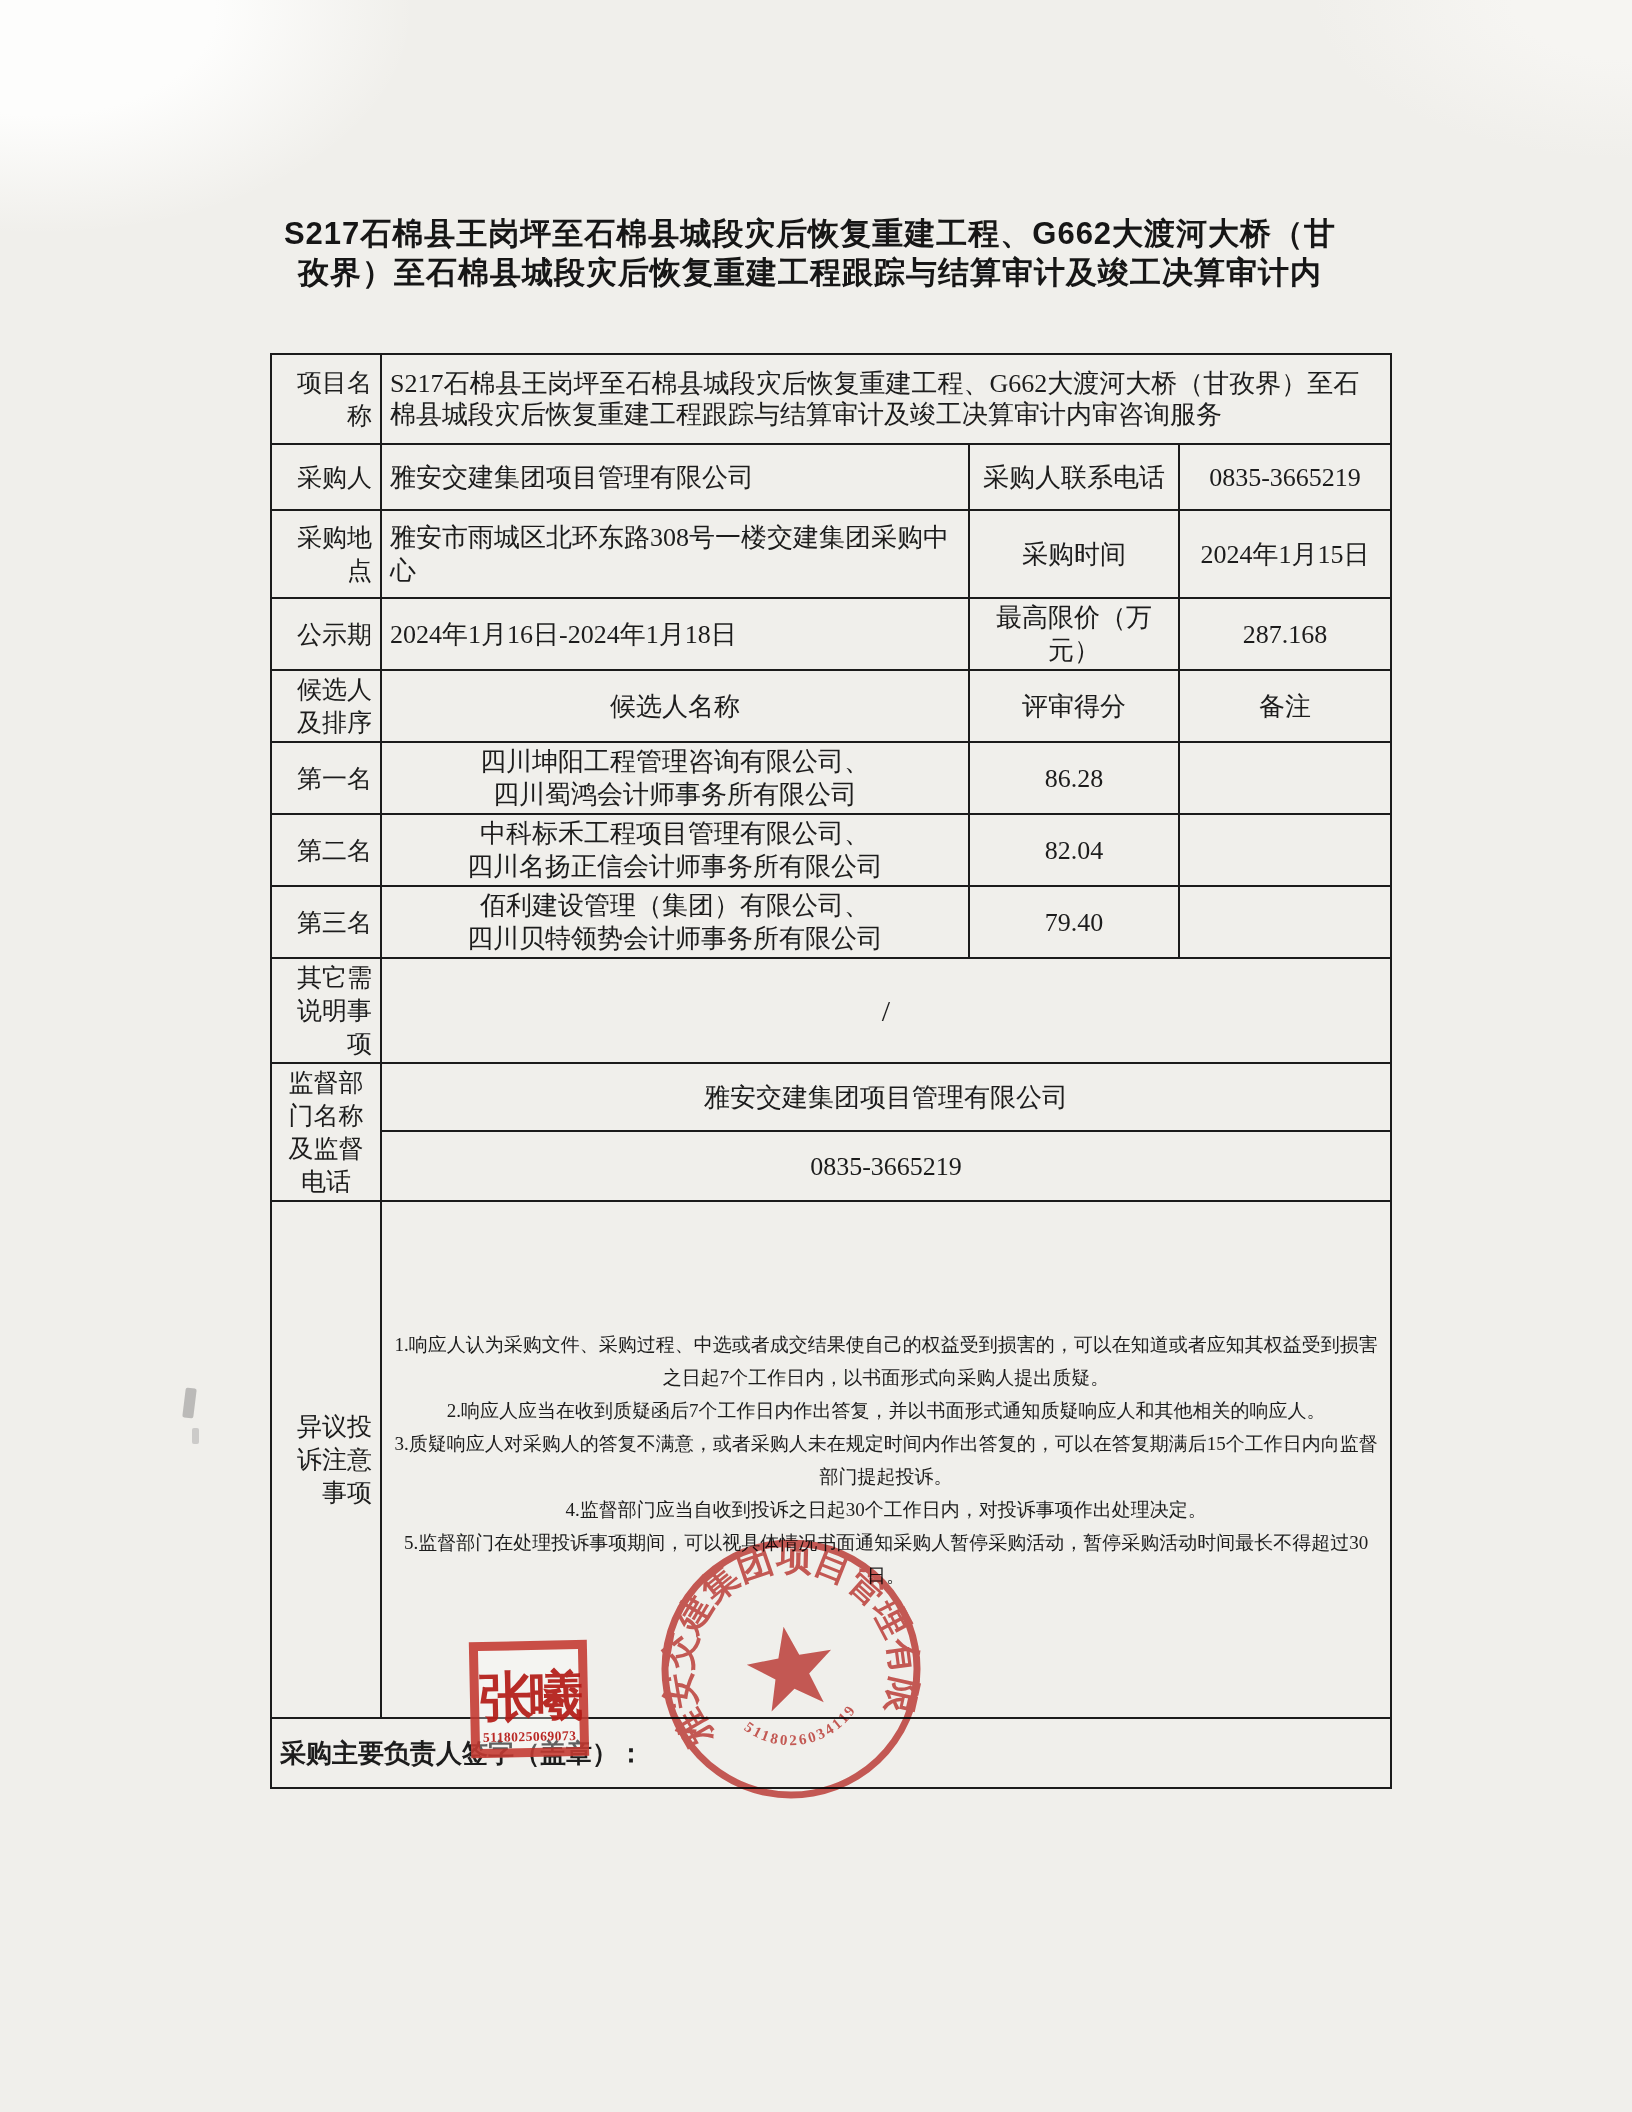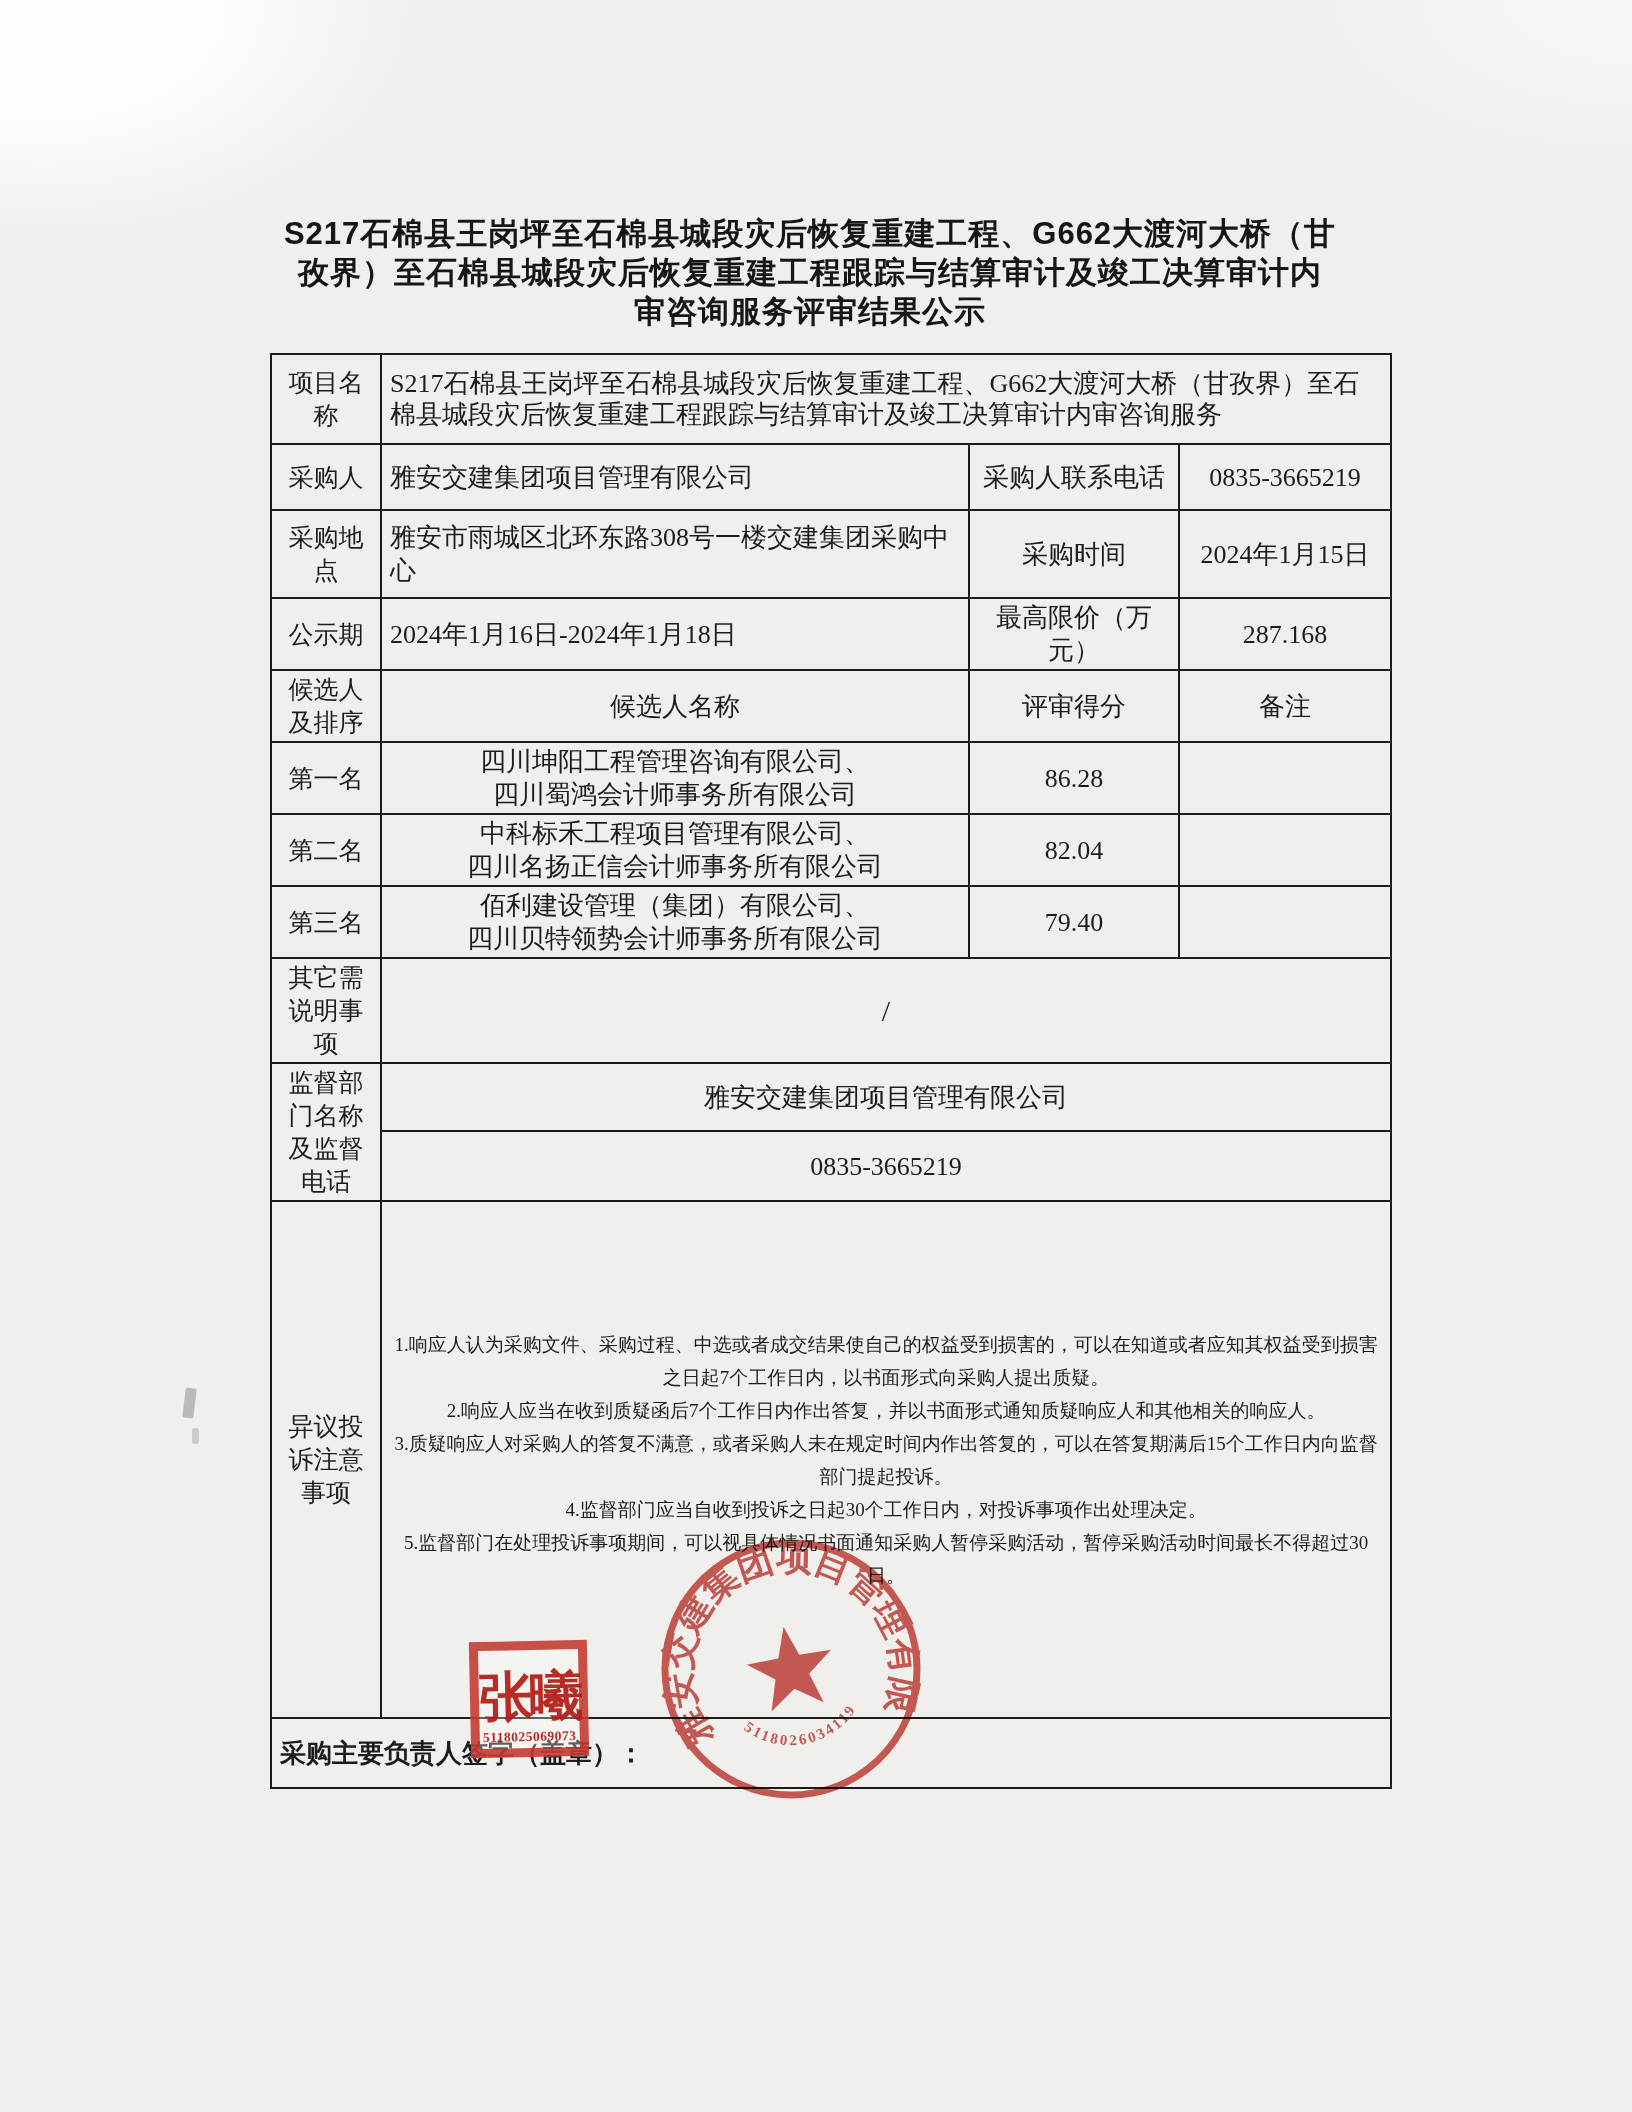--- a/index.html
+++ b/index.html
@@ -13,21 +13,21 @@
   
   .title{position:absolute;left:250px;top:214px;width:1120px;text-align:center;
          font-family:"Liberation Sans",sans-serif;font-weight:bold;
          font-size:31px;line-height:39px;color:#161616;letter-spacing:1px;}
   
   table.doc{position:absolute;left:270px;top:353px;width:1120px;
             border-collapse:collapse;table-layout:fixed;
             font-size:26px;color:#1c1c1c;}
   table.doc td{border:2px solid #1b1b1b;padding:2px 8px;vertical-align:middle;
                line-height:33px;}
-  td.lbl{padding:2px 5px;font-size:25px;text-align:center;}
+  td.lbl{padding:2px 5px;font-size:25px;text-align:right;}
   td.lblc{text-align:center;margin-top:42px;}
   .c{text-align:center;}
   td.notes{vertical-align:top;padding:116px 14px 0 8px;font-size:19px;text-align:center;}
   td.sig{padding-left:10px;font-weight:bold;}
   .slash{font-size:30px;}
   tr.r1{height:90px;} tr.r2{height:66px;margin-left:47px;} tr.r3{height:88px;} tr.r4{height:65px;}
   tr.r5{height:57px;} tr.r6{height:63px;} tr.r7{height:70px;} tr.r8{height:68px;}
   tr.r9{height:71px;} tr.r10a{height:68px;} tr.r10b{height:70px;}
   tr.r11{height:517px;} tr.r12{height:70px;}
   
@@ -49,21 +49,20 @@
       background:#8a8a8a;opacity:.35;border-radius:2px;}
 </style>
 </head>
 <body>
 
 <div class="page">
 
   <div class="title">
     <div>S217石棉县王岗坪至石棉县城段灾后恢复重建工程、G662大渡河大桥（甘</div>
     <div>孜界）至石棉县城段灾后恢复重建工程跟踪与结算审计及竣工决算审计内</div>
-    <div>审咨询服务评审结果公示</div>
   </div>
 
   <table class="doc">
     <colgroup>
         <col style="width:110px">
         <col style="width:588px">
         <col style="width:210px">
         <col style="width:212px">
       </colgroup>
 

